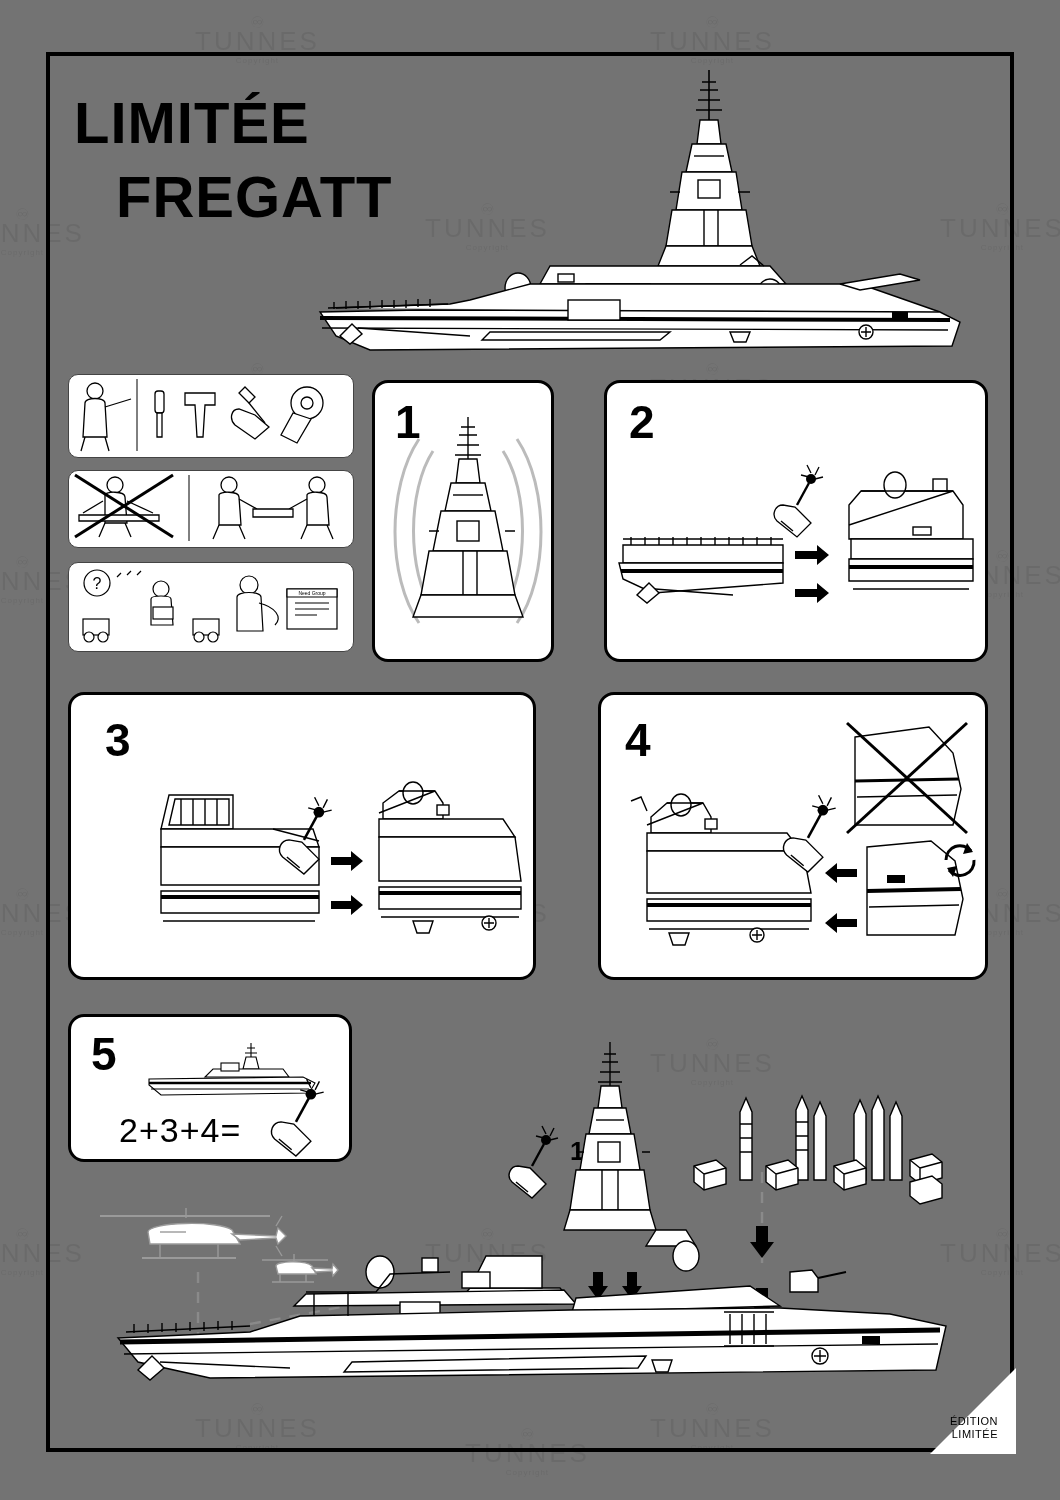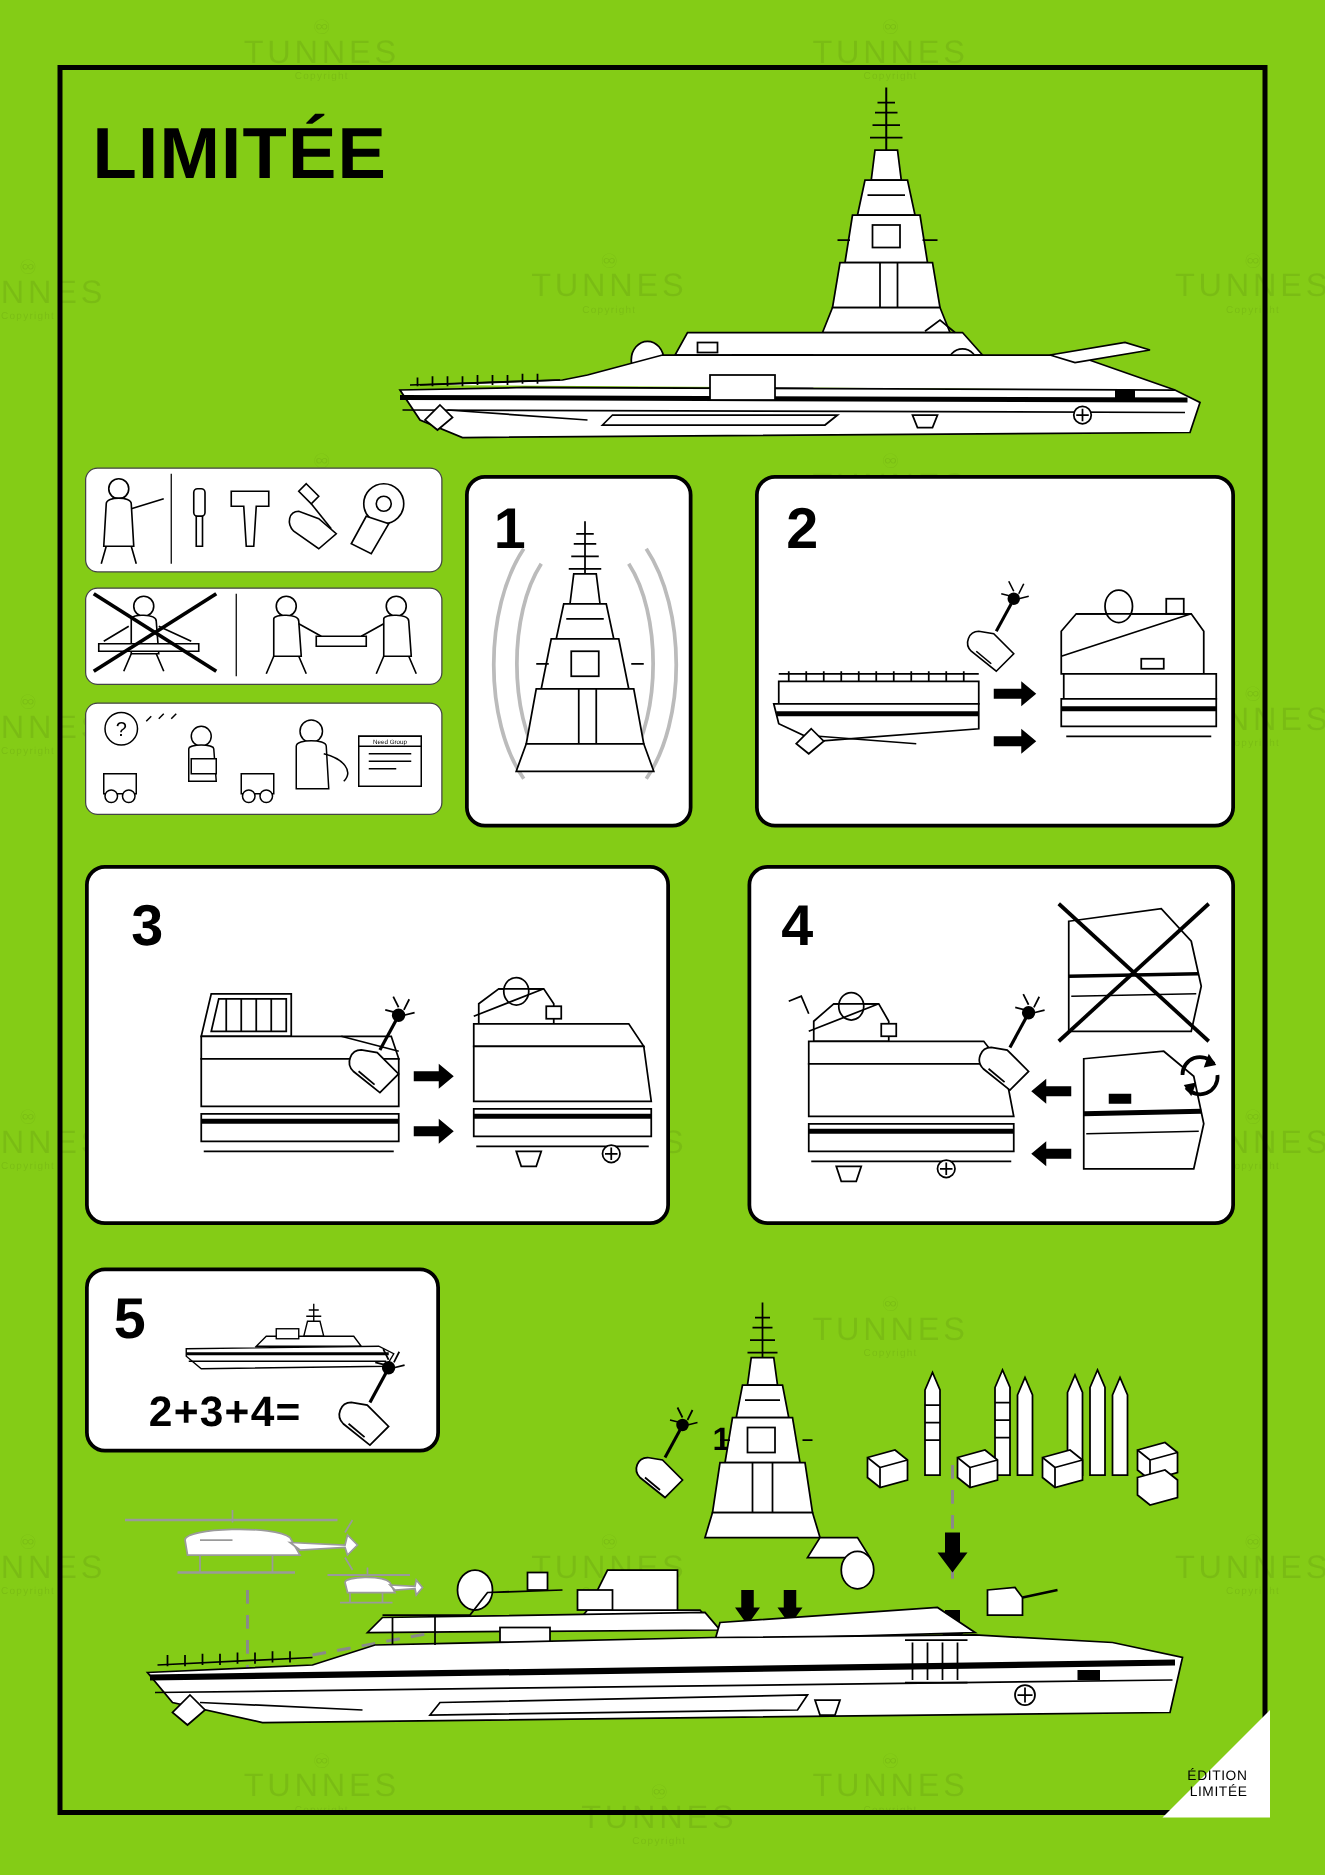--- a/index.html
+++ b/index.html
@@ -1,18 +1,18 @@
 <!DOCTYPE html>
 <html><head>
 <meta charset="utf-8">
 <style>
   html,body{margin:0;padding:0;background:#ffffff;}
   body{font-family:"Liberation Sans",sans-serif;}
   #page{
-    position:relative;width:1060px;height:1500px;background:#84cc16;overflow:hidden;
+    position:relative;width:1060px;height:1500px;background:#737373;overflow:hidden;
   }
   
   .wm{
     position:absolute;color:#000;opacity:.07;font-family:"Liberation Sans",sans-serif;
     text-align:center;pointer-events:none;user-select:none;
   }
   .wm .wm-mark{font-size:26px;letter-spacing:3px;line-height:1;}
   .wm .wm-sub{font-size:8px;letter-spacing:1px;margin-top:2px;}
   .wm .wm-glyph{font-size:16px;line-height:10px;display:block;}
   
@@ -41,21 +41,21 @@
   .softbox{
     position:absolute;border:1.5px solid #444;border-radius:10px;background:#fff;
     box-sizing:border-box;
   }
   .edition{
     position:absolute;right:62px;bottom:58px;text-align:right;
     font-size:11px;font-weight:normal;letter-spacing:.5px;line-height:1.25;color:#000;
   }
   svg{display:block;overflow:visible;}
   .eq{
-    position:absolute;font-size:34px;font-weight:bold;color:#000;letter-spacing:1px;
+    position:absolute;font-size:34px;font-weight:normal;color:#000;letter-spacing:1px;
   }
   .lbl-1{position:absolute;font-size:26px;font-weight:bold;color:#000;}
 </style>
 </head>
 <body>
 
 <div id="page">
 
   <div class="wm" style="left:195px;top:18px;">
     <span class="wm-glyph">♾</span>
@@ -172,20 +172,21 @@
     <div class="wm-mark">TUNNES</div>
     <div class="wm-sub">Copyright</div>
   </div>
 
   <div class="frame">
     <div class="corner-cut"></div>
   </div>
 
   <div class="title">
     <span>LIMITÉE</span>
+    <span class="l2">FREGATT</span>
   </div>
 
   <div style="position:absolute;left:300px;top:60px;width:690px;height:290px;">
     <svg width="690" height="290" viewBox="0 0 690 290" fill="none" stroke="#000" stroke-width="1.4">
 
       <path d="M409 10 L409 60" stroke-width="1.6"></path>
       <path d="M402 22 L416 22 M400 30 L418 30 M398 40 L420 40 M396 50 L422 50"></path>
       <path d="M400 60 L418 60 L421 84 L397 84 Z" fill="#fff"></path>
       <path d="M392 84 L426 84 L432 112 L386 112 Z" fill="#fff"></path>
       <path d="M394 96 L424 96"></path>

